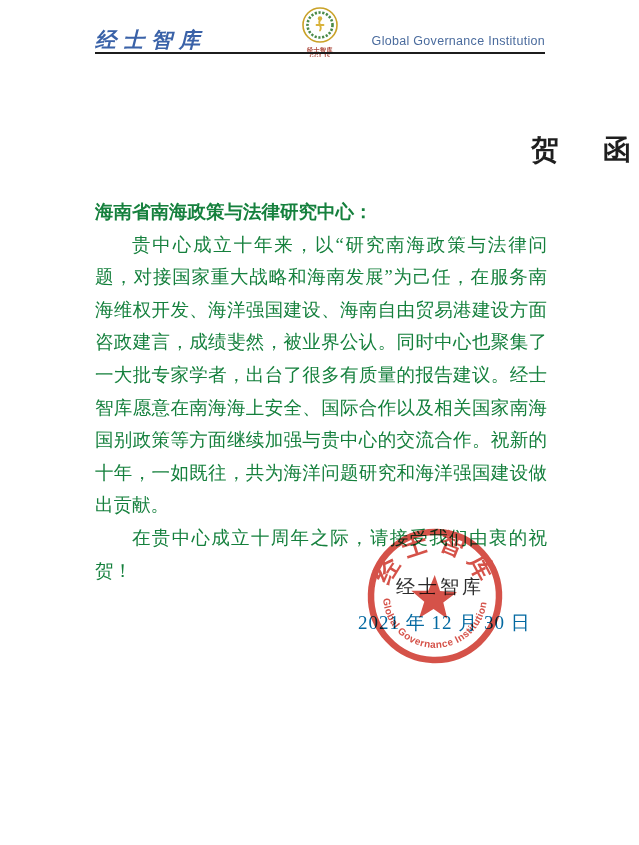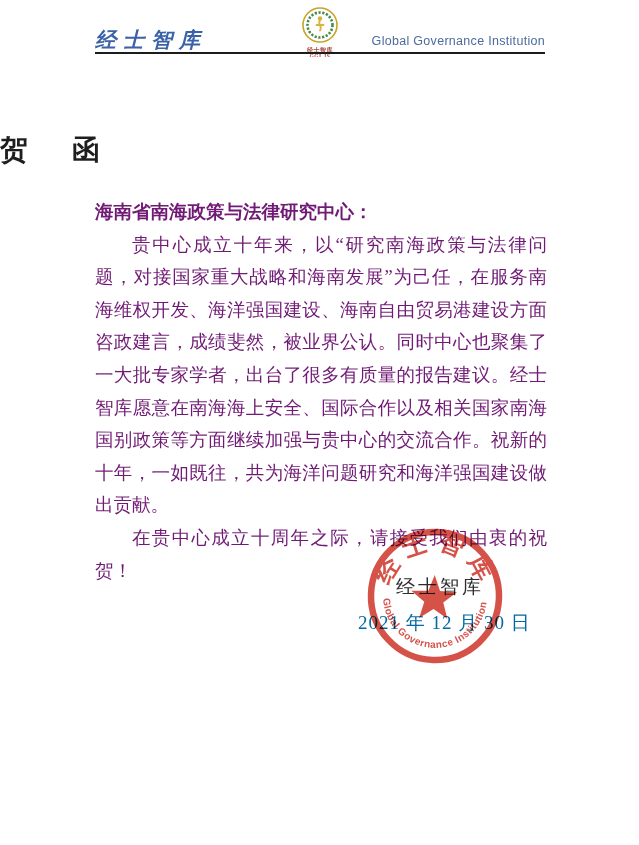--- a/index.html
+++ b/index.html
@@ -22,27 +22,27 @@
     font-size:12.5px;color:#4a6b9d;letter-spacing:0.3px;
   }
   .header-logo{position:absolute;left:298px;top:5px;}
   .header-rule{
     position:absolute;left:95px;top:52px;width:450px;height:2px;
     background:#1c1c1c;
   }
   
   .doc-title{
     position:absolute;left:0;top:131px;width:639px;
-    text-align:left;font-size:28px;font-weight:bold;color:#1e1e1e;
+    text-align:right;font-size:28px;font-weight:bold;color:#1e1e1e;
     letter-spacing:8px;
   }
   
   .letter{
     position:absolute;left:95px;top:196px;width:452px;
-    font-size:18.5px;line-height:32.6px;color:#701a75;
+    font-size:18.5px;line-height:32.6px;color:#15803d;
     text-align:justify;text-justify:inter-ideograph;
   }
   .letter p{margin:0;}
   .letter .salutation{text-indent:0;font-weight:bold;}
   .letter .para{text-indent:2em;}
   
   .signature{
     position:absolute;left:396px;top:574px;
     font-size:19px;color:#2b2b2b;letter-spacing:3px;
   }

